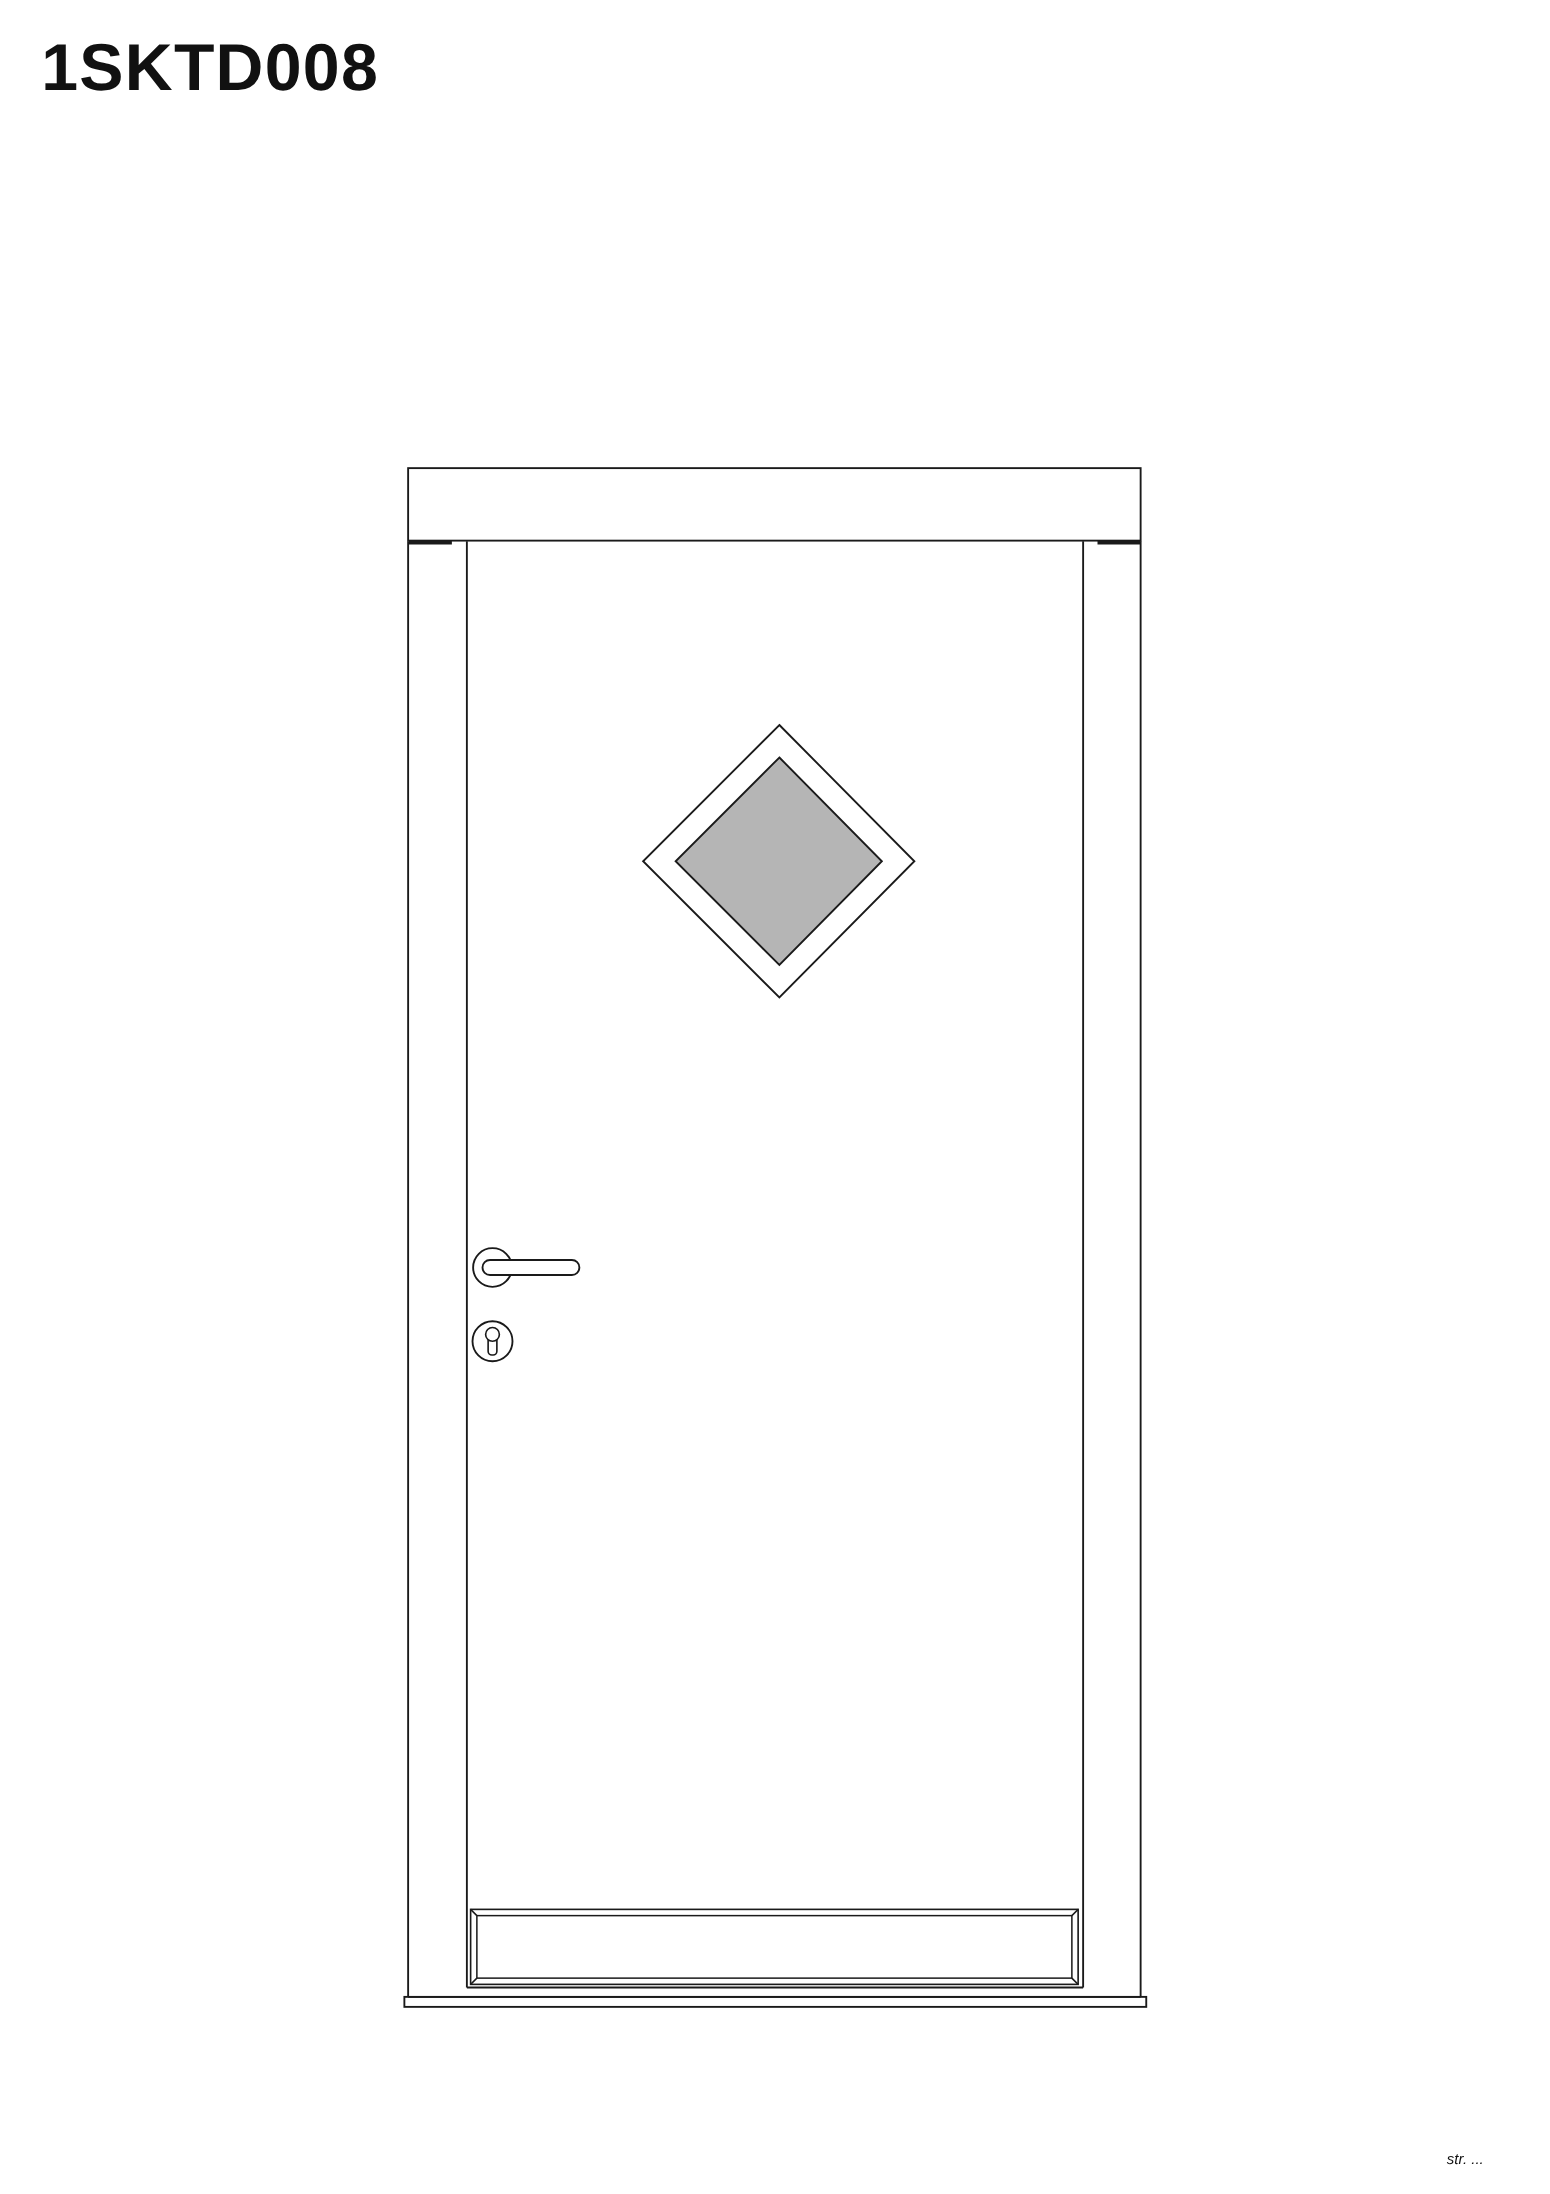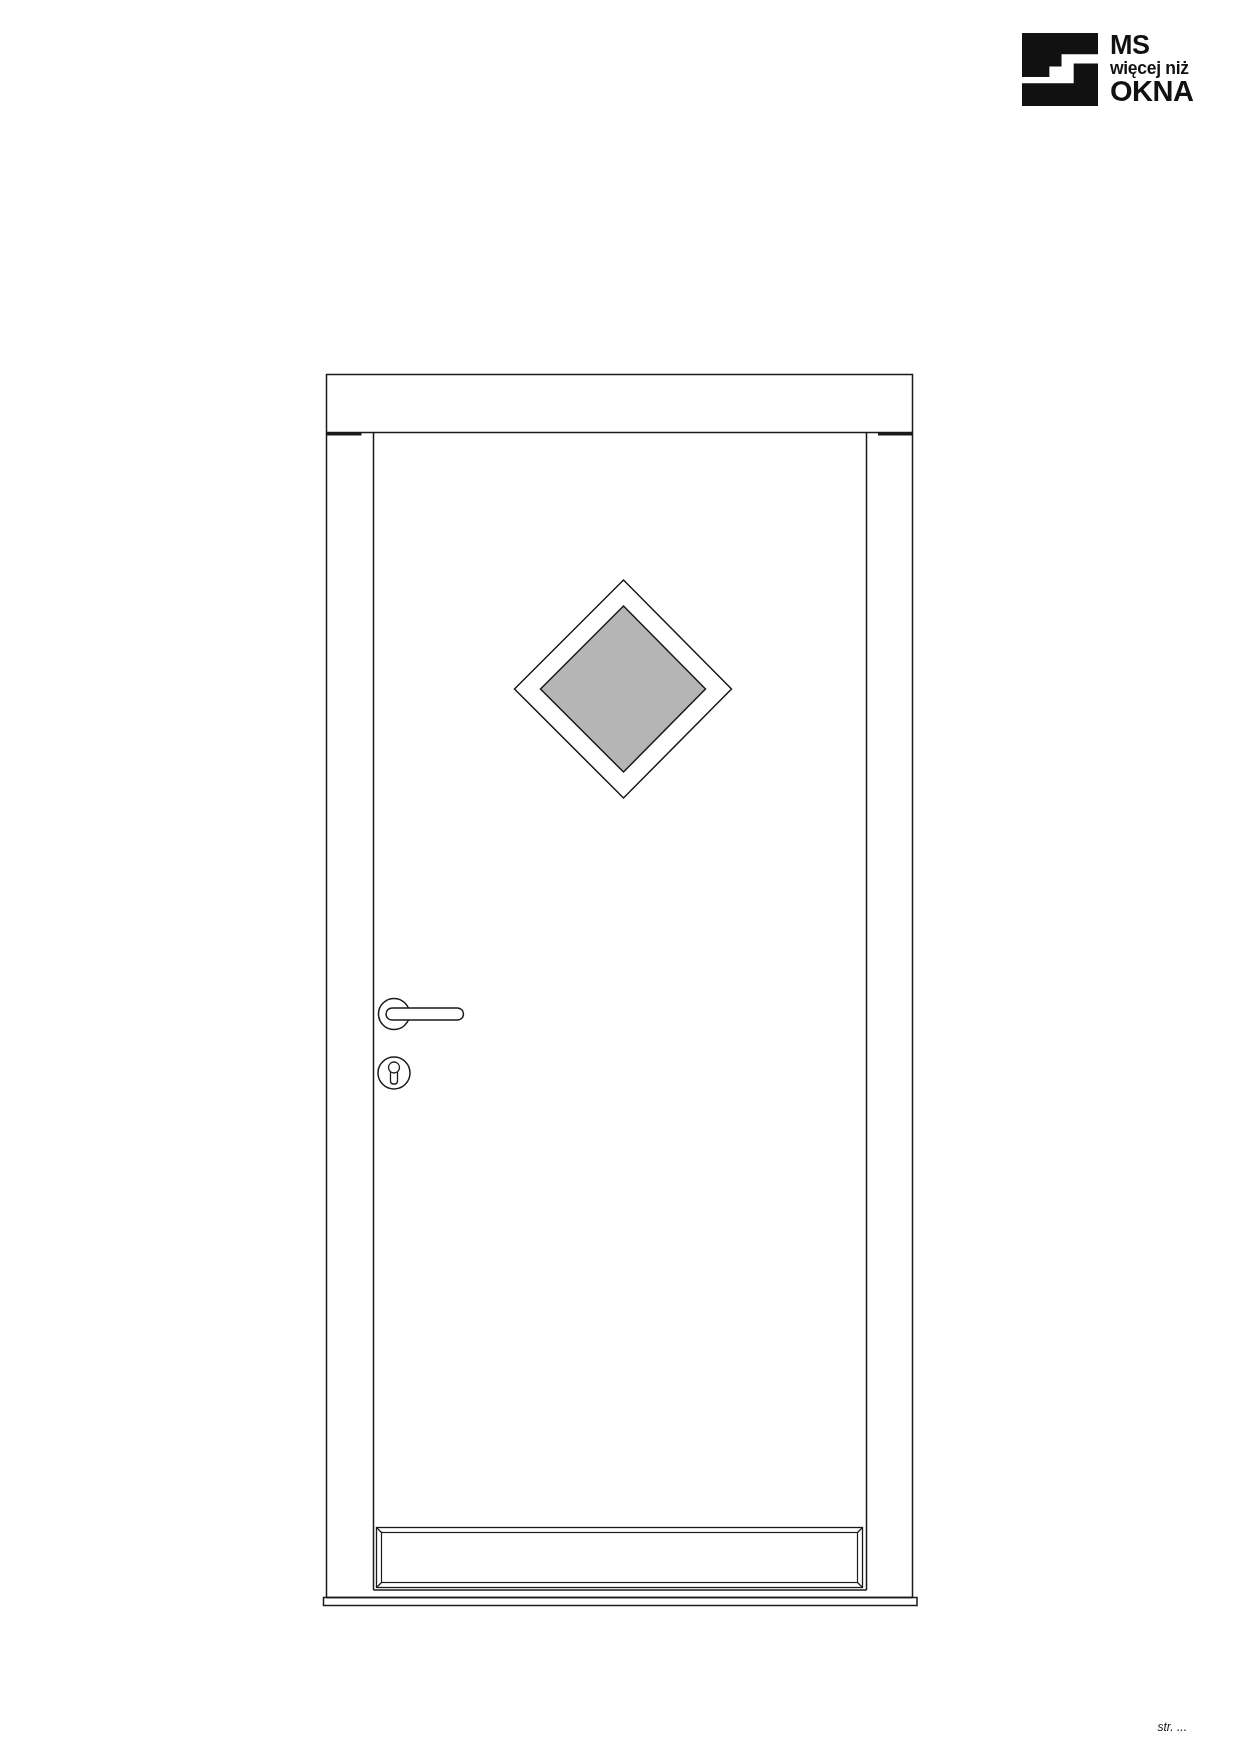--- a/index.html
+++ b/index.html
@@ -71,32 +71,22 @@
     font-style:italic;
     color:#111;
     white-space:nowrap;
   }
 </style>
 </head>
 <body>
 
 <div class="page">
 
+  <div class="page-title">1SKTD008</div>
 
-  <div class="brand">
-    <svg class="brand-mark" viewBox="0 0 100 96" xmlns="http://www.w3.org/2000/svg">
-      <path d="M0,0 H100 V28 H52 V44 H36 V58 H0 Z" fill="#111111"></path>
-      <path d="M68,40 H100 V96 H0 V66 H68 Z" fill="#111111"></path>
-    </svg>
-    <div class="brand-text">
-      <div class="brand-line1">MS</div>
-      <div class="brand-line2">więcej niż</div>
-      <div class="brand-line3">OKNA</div>
-    </div>
-  </div>
 
   <svg class="drawing-svg" viewBox="0 0 1240 1755" xmlns="http://www.w3.org/2000/svg">
     <g fill="none" stroke-width="1.5" stroke="#1a1a1a">
 
       <rect x="326.5" y="374.5" width="586" height="58"></rect>
 
       <line x1="327" y1="434" x2="361.5" y2="434" stroke-width="3"></line>
       <line x1="878" y1="434" x2="912.5" y2="434" stroke-width="3"></line>
 
       <line x1="326.5" y1="433" x2="326.5" y2="1597.5"></line>

